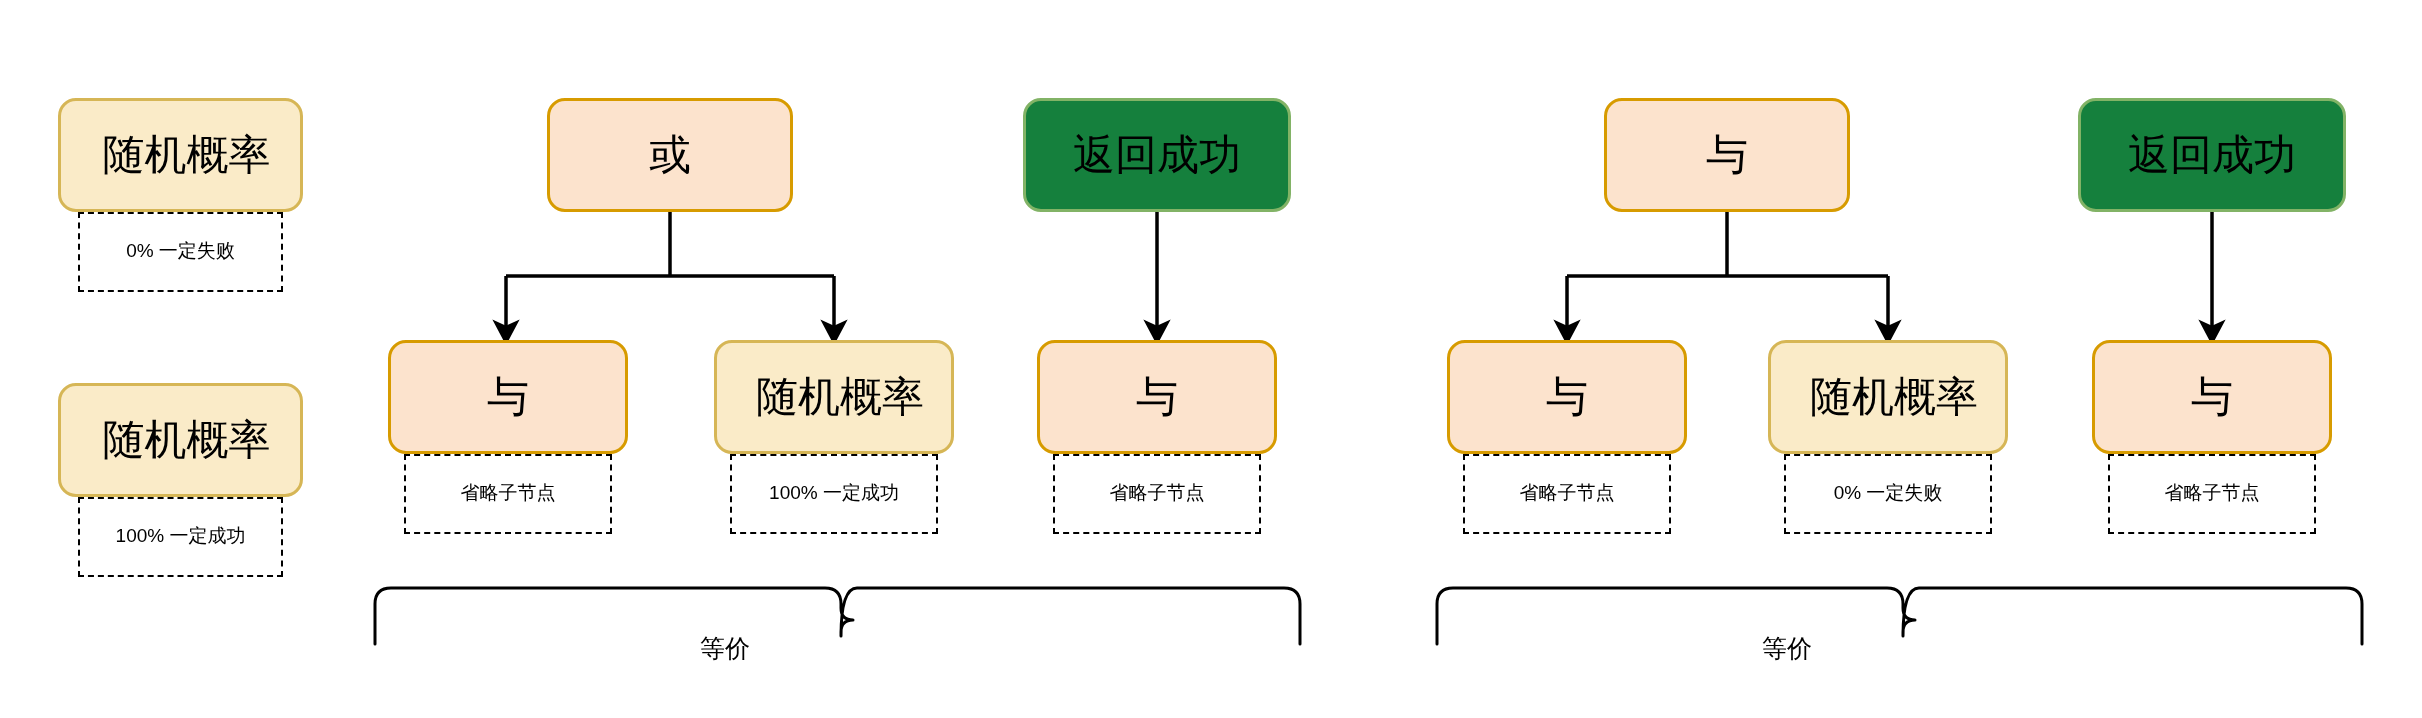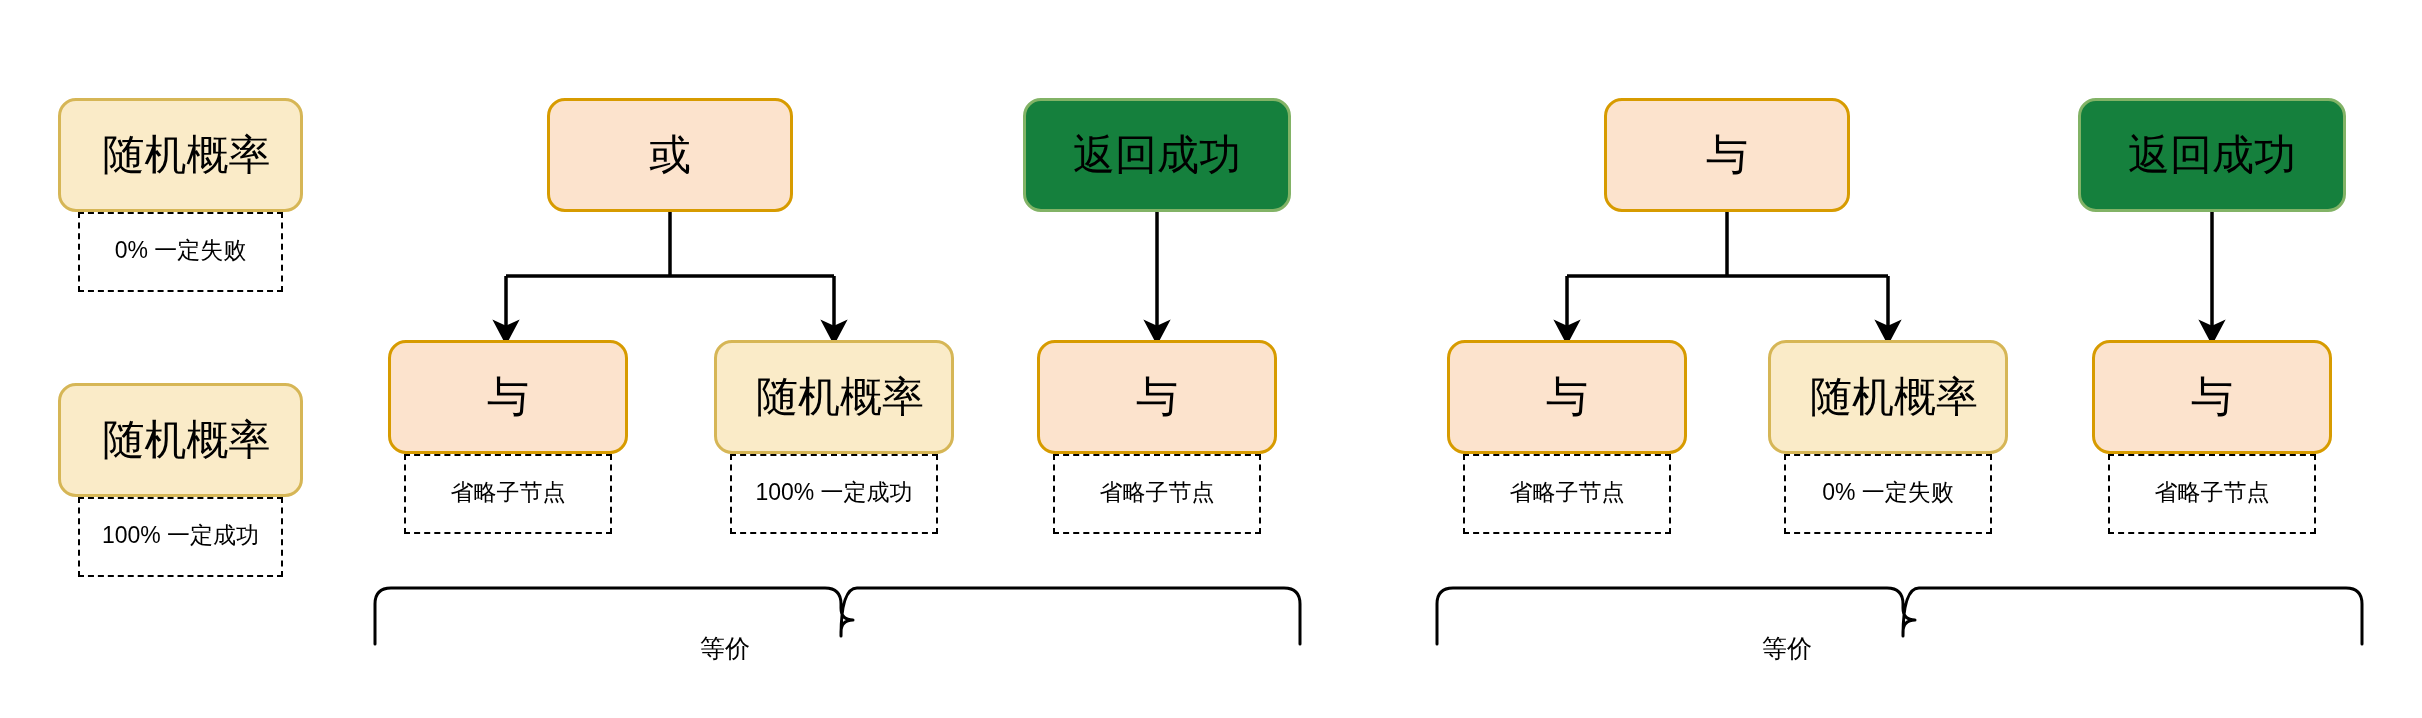--- a/index.html
+++ b/index.html
@@ -61,21 +61,21 @@
     border: 2.5px dashed #000000;
     background: transparent;
     display: flex;
     align-items: center;
     justify-content: center;
     z-index: 2;
   }
   .annot-label {
     display: block;
     white-space: nowrap;
-    font-size: 23px;
+    font-size: 19px;
     color: #000000;
     line-height: 1;
     position: relative;
     top: -2px;
   }
 
   
   .edge-svg {
     position: absolute;
     left: 0;

